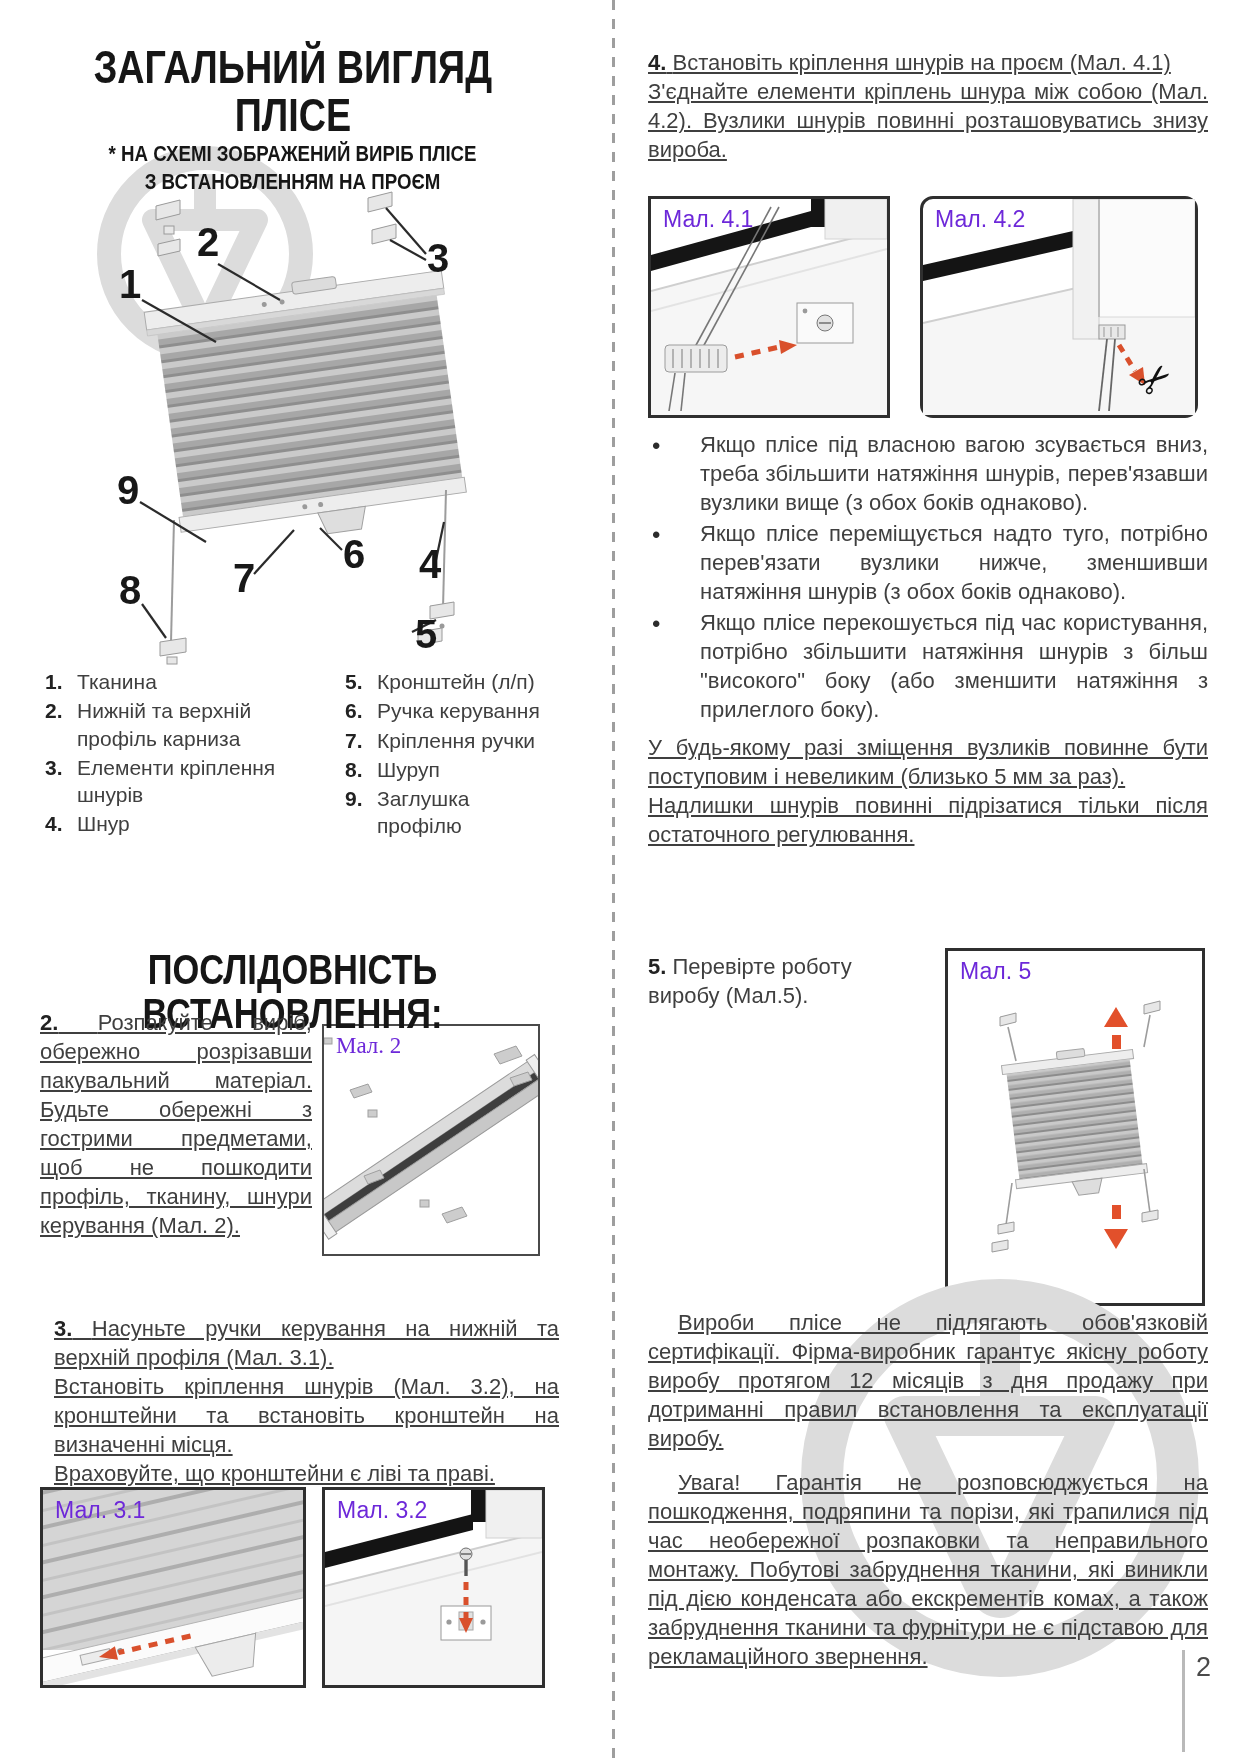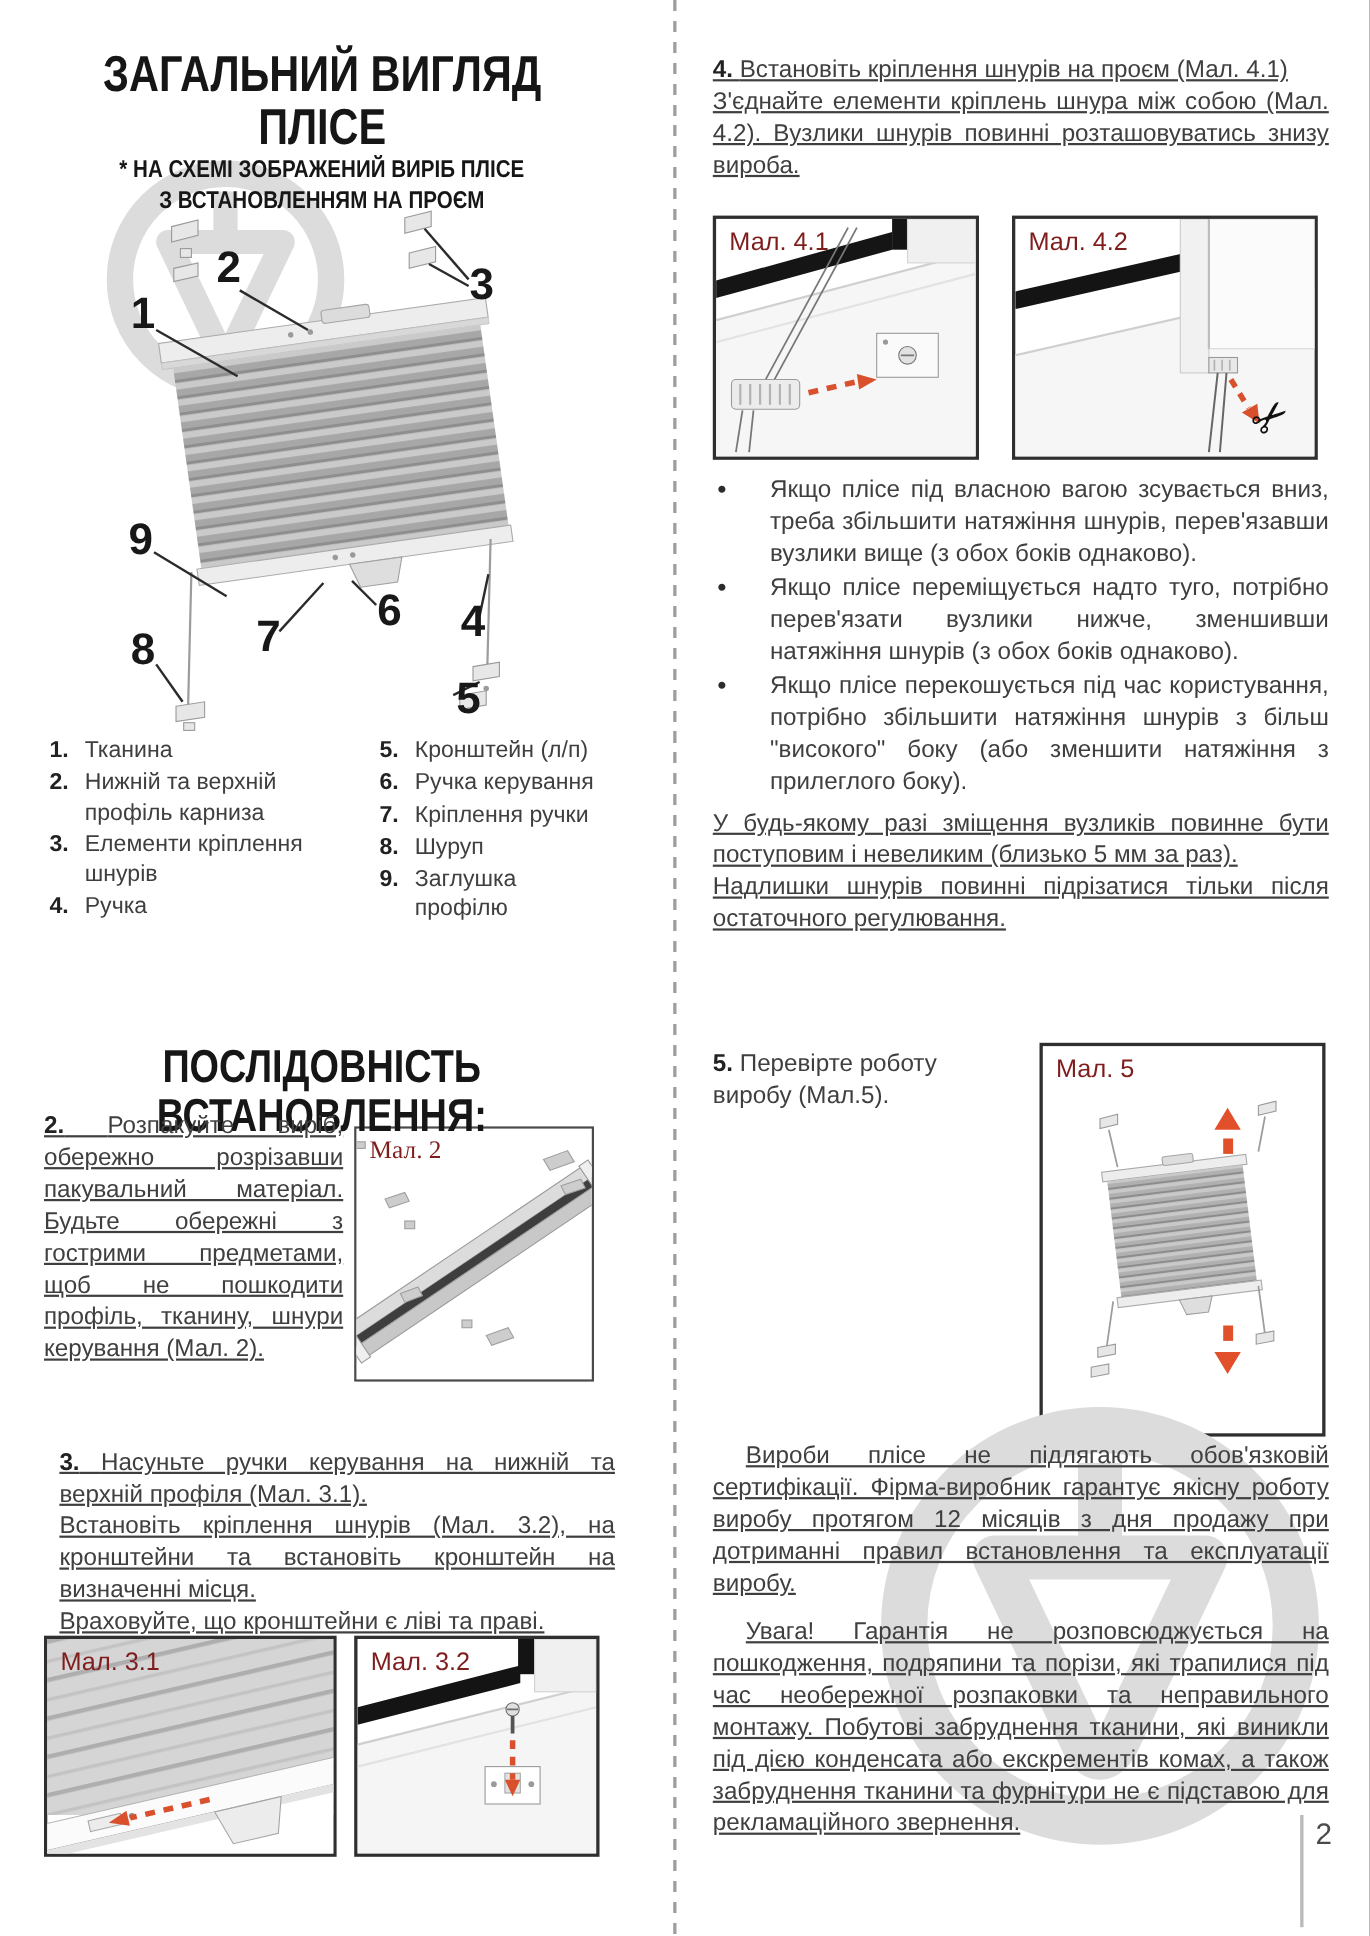--- a/index.html
+++ b/index.html
@@ -13,21 +13,21 @@
   .title{font-size:46px;line-height:1.04;}
   .h2{font-size:42px;line-height:1.05;}
   .h3{font-size:50px;line-height:1.05;}
   .subtitle{font-size:22px;line-height:1.25;}
   .body-txt{font-size:22px;line-height:1.32;}
   .bnum{font-weight:bold;color:#222;}
   .legend-item{display:flex;font-size:21px;line-height:1.3;margin-bottom:2px;}
   .legend-num{font-weight:bold;color:#222;width:32px;flex:0 0 32px;}
   .figbox{position:absolute;border:3px solid #2f2f2f;background:#fff;box-sizing:border-box;}
   .figbox.thin{border-width:2px;border-color:#4a4a4a;}
-  .figlabel{position:absolute;top:7px;left:12px;font-size:23px;color:#7f1d1d;z-index:2;}
+  .figlabel{position:absolute;top:7px;left:12px;font-size:23px;color:#6d28d9;z-index:2;}
   .figart{position:absolute;inset:0;width:100%;height:100%;}
   .divider{position:absolute;top:0;bottom:0;left:612px;width:3px;
            background:repeating-linear-gradient(to bottom,#9e9e9e 0 10px,transparent 10px 19px);}
   .bullet-row{display:flex;margin-bottom:2px;}
   .bullet-dot{flex:0 0 48px;font-size:24px;color:#2c2c2c;line-height:1.3;}
   .bullet-text{flex:1;font-size:22px;line-height:1.32;text-align:justify;}
   .indent{text-indent:30px;}
   .pagenum-line{position:absolute;left:1182px;top:1650px;width:3px;height:102px;background:#b9b9b9;}
   .pagenum{position:absolute;left:1196px;top:1652px;font-size:27px;color:#4a4a4a;}
   svg{display:block;}
@@ -133,21 +133,21 @@
     <div class="legend-item">
       <span class="legend-num">2.</span>
       <span>Нижній та верхній профіль карниза</span>
     </div>
     <div class="legend-item">
       <span class="legend-num">3.</span>
       <span>Елементи кріплення шнурів</span>
     </div>
     <div class="legend-item">
       <span class="legend-num">4.</span>
-      <span>Ручка</span>
+      <span>Шнур</span>
     </div>
   </div>
 
   <div class="abs z1" style="left:345px;top:668px;width:210px;">
     <div class="legend-item">
       <span class="legend-num">5.</span>
       <span>Кронштейн (л/п)</span>
     </div>
     <div class="legend-item">
       <span class="legend-num">6.</span>
@@ -297,21 +297,21 @@
         <line x1="168" y1="124" x2="180" y2="124" stroke="#777" stroke-width="1.6"></line>
         <circle cx="154" cy="112" r="2.4" fill="#9a9a9a"></circle>
       </g>
       <g>
         <line x1="84" y1="158" x2="128" y2="148" stroke="#d9502c" stroke-width="5" stroke-dasharray="9 8"></line>
         <polygon points="128,141 146,146 130,155" fill="#d9502c"></polygon>
       </g>
     </svg>
   </div>
 
-  <div class="figbox" style="left:920px;top:196px;width:278px;height:222px;">
+  <div class="figbox" style="left:920px;top:196px;width:278px;height:222px;border-radius:13px;">
     <span class="figlabel">Мал. 4.2</span>
     <svg class="figart" viewBox="0 0 272 216">
       <polygon points="0,124 272,62 272,216 0,216" fill="#f6f6f6"></polygon>
       <line x1="0" y1="124" x2="272" y2="62" stroke="#cfcfcf" stroke-width="2"></line>
       <polygon points="0,66 150,32 150,48 0,82" fill="#141414"></polygon>
       <rect x="150" y="0" width="26" height="140" fill="#f1f1f1" stroke="#cccccc"></rect>
       <rect x="176" y="0" width="96" height="118" fill="#fbfbfb" stroke="#d8d8d8"></rect>
       <line x1="176" y1="0" x2="176" y2="118" stroke="#bdbdbd" stroke-width="2"></line>
       <g>
         <rect x="176" y="126" width="26" height="14" fill="#e8e8e8" stroke="#999999"></rect>

